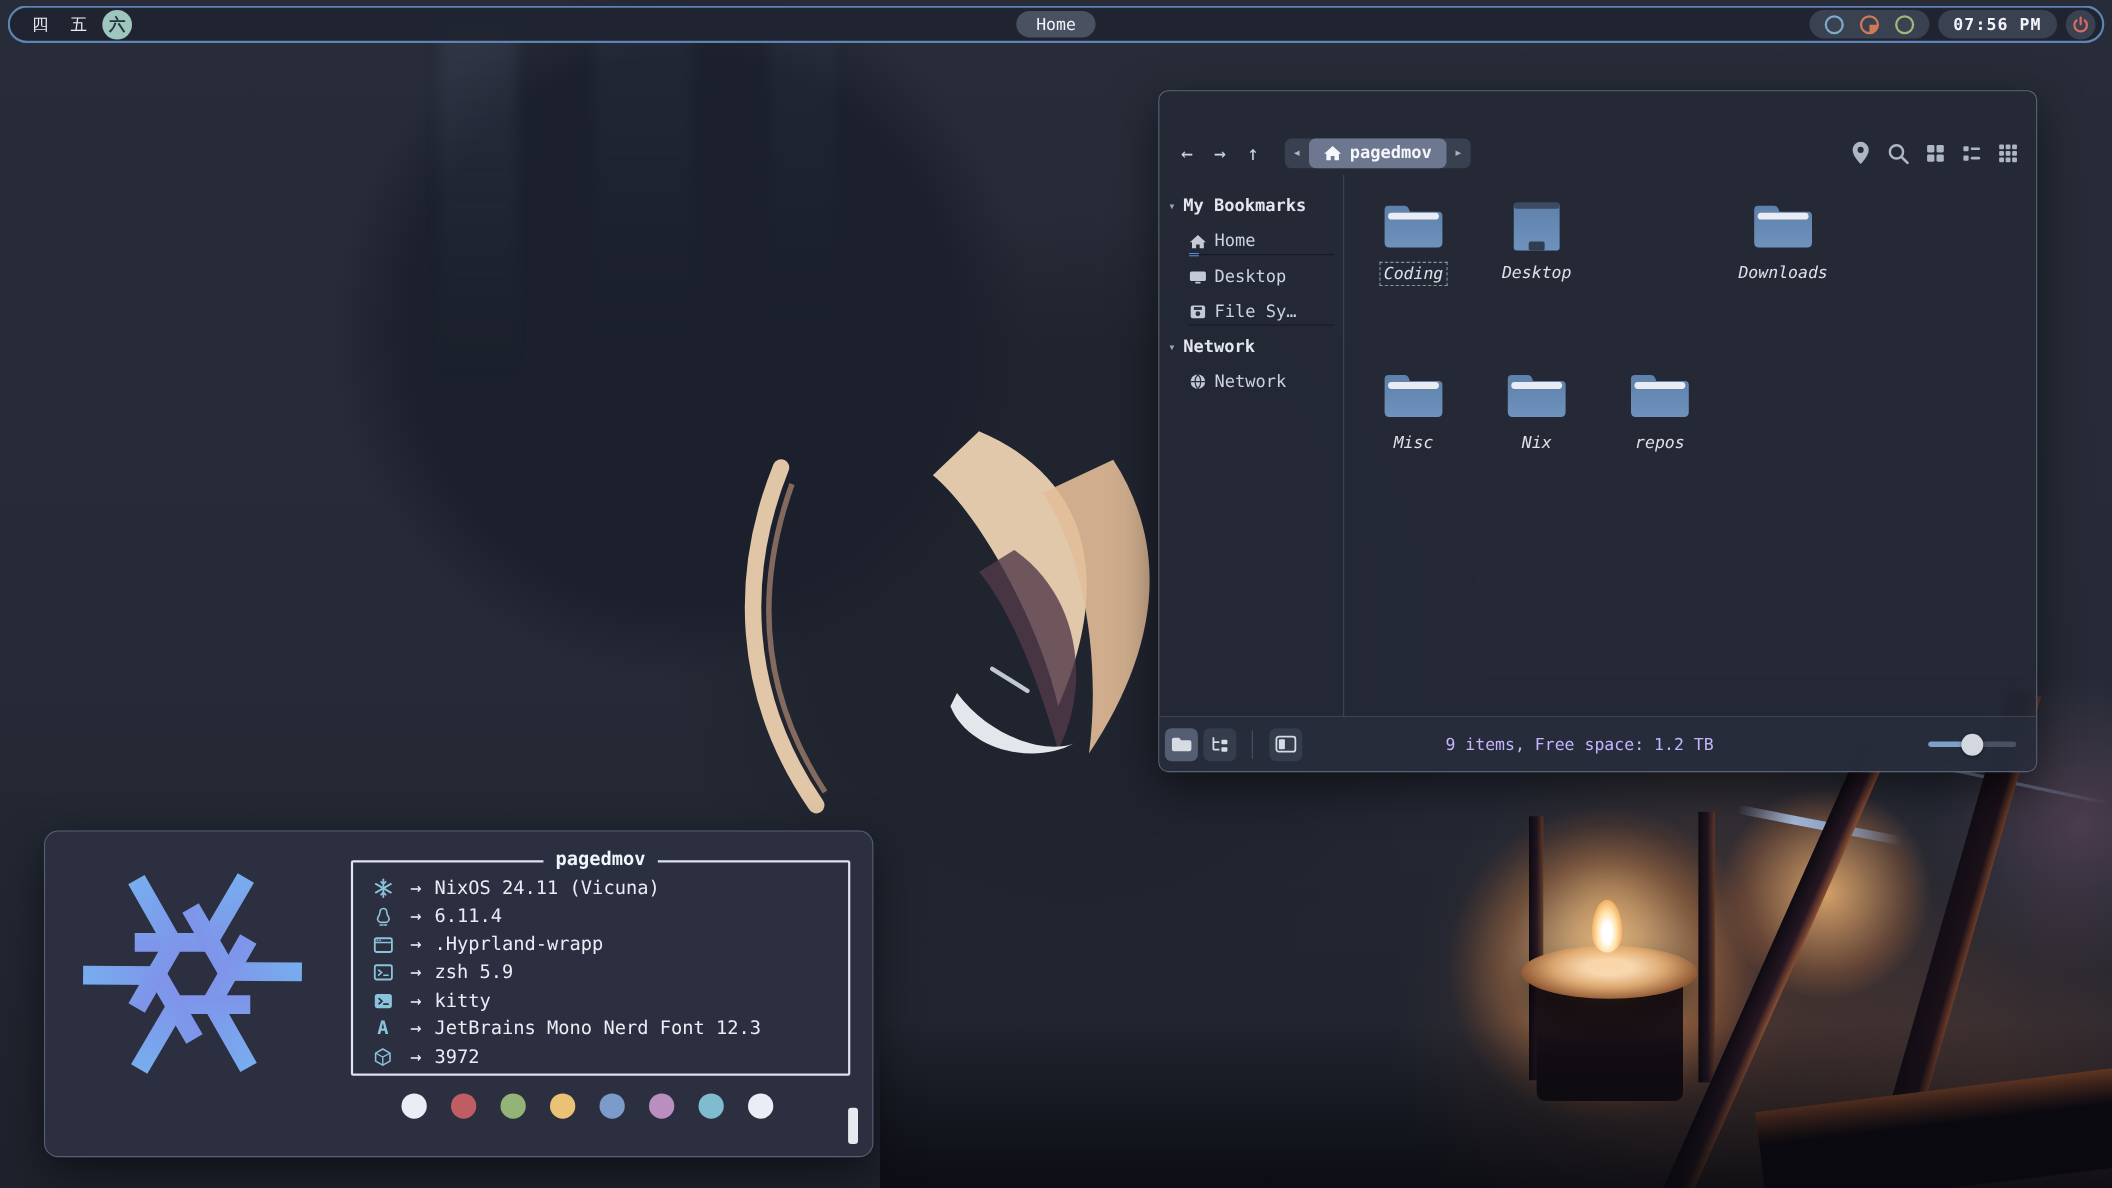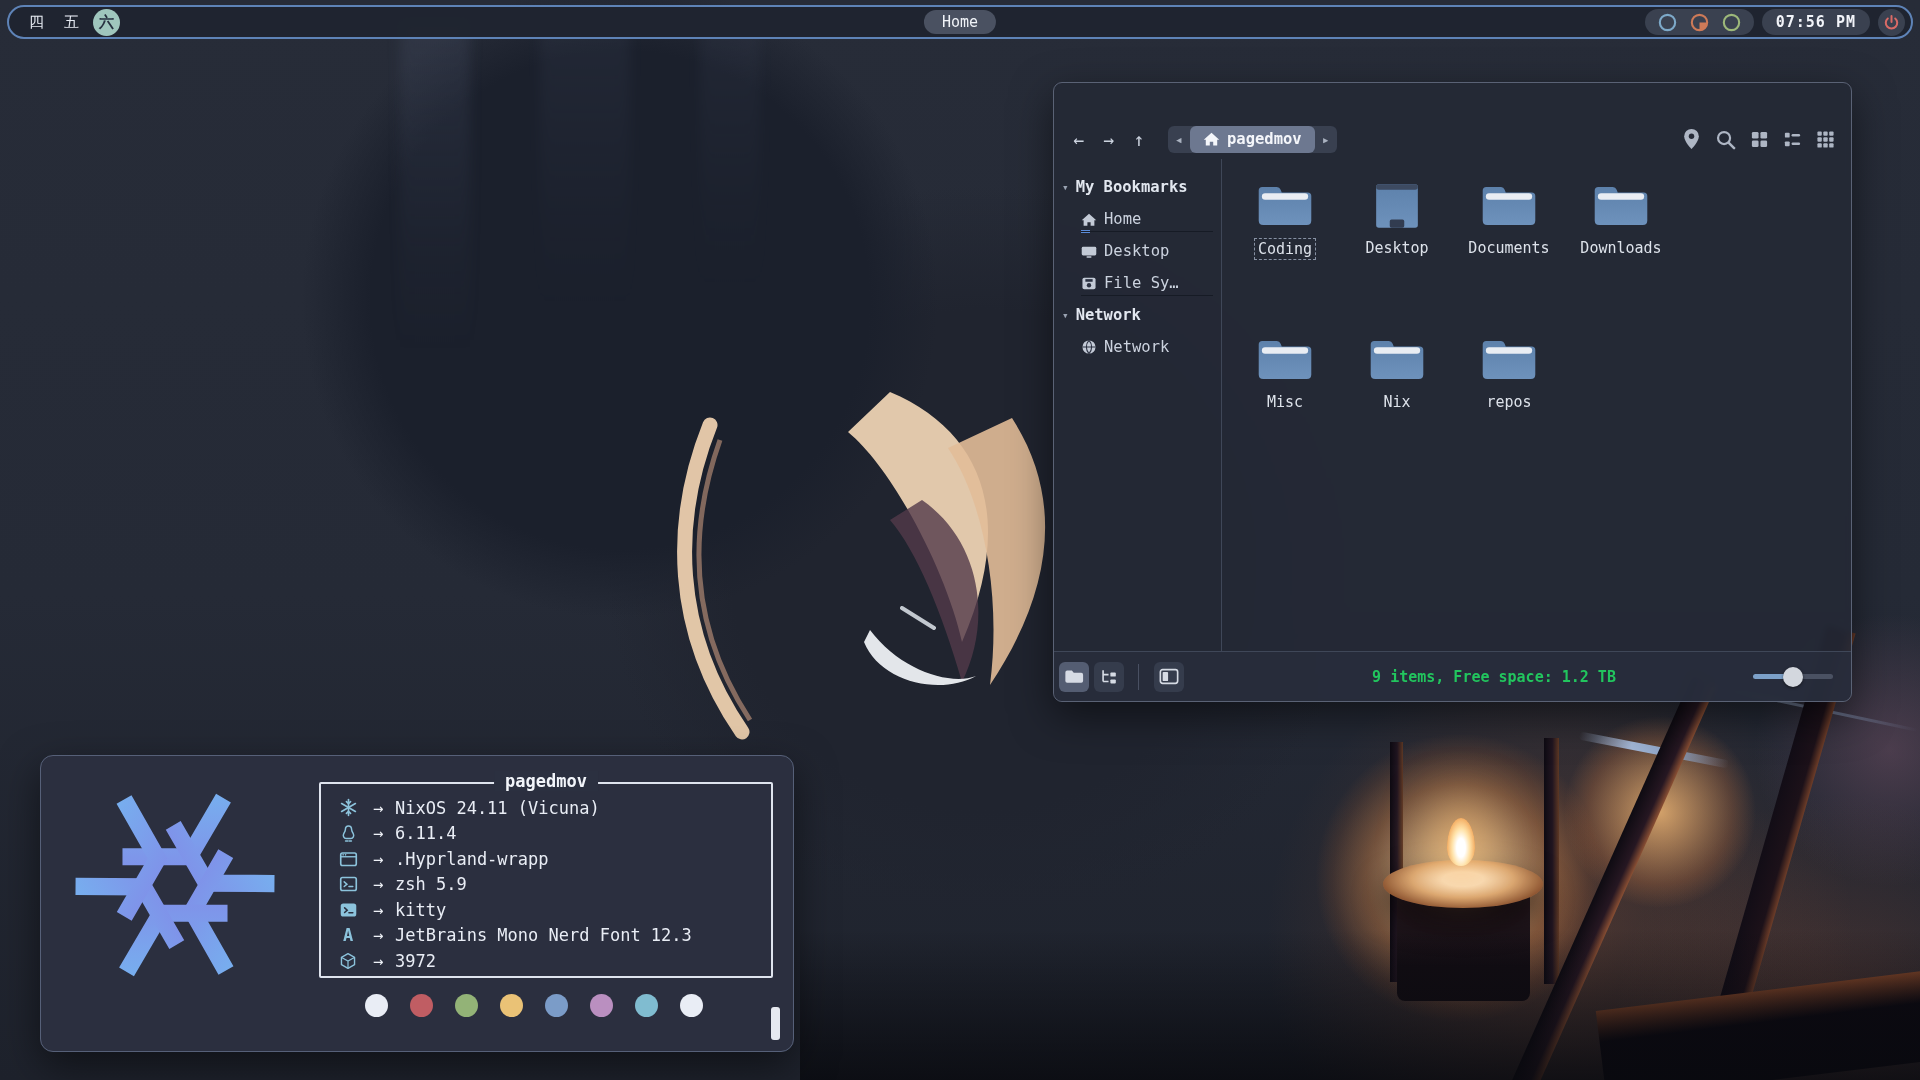--- a/index.html
+++ b/index.html
@@ -72,31 +72,31 @@
     padding-top:12px; font-size:15.5px; }
   .sgroup { display:flex; align-items:center; gap:7px; height:32px; padding-left:8px; color:#e2e7ef; font-weight:bold; }
   .sgroup .caret { font-size:11px; color:#9aa3b2; }
   .srow { display:flex; align-items:center; gap:7px; height:32px; padding-left:27px; color:#ccd3df; position:relative; }
   .srow .sicon { color:#c3cad6; display:flex; }
   .srow.current::after { content:""; position:absolute; left:27px; right:8px; bottom:3px; height:1px; background:#161b25; }
   .srow.current::before { content:""; position:absolute; left:27px; bottom:2px; width:9px; height:3px; background:#5b8bd8; }
   .srow.lined::after { content:""; position:absolute; left:27px; right:8px; bottom:3px; height:1px; background:#161b25; }
   .cell { position:absolute; width:108px; text-align:center; cursor:default; }
   .cell .bigicon { display:block; margin:0 auto; }
-  .flabel { margin-top:7px; font-size:15px; color:#dde2ea; line-height:1.35; }
+  .flabel { margin-top:7px; font-size:15px; color:#dde2ea; line-height:1.35;font-style:italic; }
   .flabel .inner { display:inline-block; padding:0 3px; }
   .cell.selected .inner { border:1px dashed #8791a3; }
   .wrapname .inner { width:92px; word-break:break-all; }
   .fm-status { position:absolute; left:0; right:0; bottom:0; height:50px; border-top:1px solid #3f4758;
     background:rgba(41,47,61,.75); border-radius:0 0 9px 9px; display:flex; align-items:center; }
   .st-btn { width:30px; height:30px; border-radius:6px; display:flex; align-items:center; justify-content:center;
     color:#d6dbe4; background:#353c4c; margin-left:5px; }
   .st-btn.active { background:#545d72; }
   .st-sep { width:1px; height:26px; background:#495062; margin:0 10px 0 14px; }
-  .st-text { position:absolute; left:260px; width:360px; text-align:center; font-size:15px; color:#22c55e;font-weight:bold; }
+  .st-text { position:absolute; left:260px; width:360px; font-size:15px; color:#c4b5fd; }
   .zoomer { position:absolute; right:18px; width:80px; height:5px; border-radius:3px;
     background:linear-gradient(90deg,#7ca0c8 0 50%, #4a5162 50%); }
   .zoomer .knob { position:absolute; left:50%; top:50%; transform:translate(-50%,-50%);
     width:20px; height:20px; border-radius:50%; background:#d3d7de; box-shadow:0 1px 3px rgba(0,0,0,.5); }
 
   
   #term { position:absolute; left:40px; top:755px; width:754px; height:297px; z-index:20;
     background:rgba(43,48,64,.97); border:1.5px solid #566078; border-radius:13px;
     box-shadow:0 14px 40px rgba(0,0,0,.5); color:#e9edf5; font-size:17px; }
   .nix-logo { position:absolute; left:33px; top:28px; }
@@ -390,26 +390,20 @@
             <use href="#sym-folder"></use>
           </svg>
         <div class="flabel"><span class="inner">Coding</span></div>
       </div>
       <div class="cell" style="left:289px;top:22px">
         <svg class="bigicon" width="58" height="50">
             <use href="#sym-desktopbig"></use>
           </svg>
         <div class="flabel"><span class="inner">Desktop</span></div>
       </div>
-      <div class="cell" style="left:401px;top:22px">
-        <svg class="bigicon" width="58" height="50">
-            <use href="#sym-folder"></use>
-          </svg>
-        <div class="flabel"><span class="inner">Documents</span></div>
-      </div>
       <div class="cell" style="left:513px;top:22px">
         <svg class="bigicon" width="58" height="50">
             <use href="#sym-folder"></use>
           </svg>
         <div class="flabel"><span class="inner">Downloads</span></div>
       </div>
 
       <div class="cell" style="left:177px;top:176px">
         <svg class="bigicon" width="58" height="50">
             <use href="#sym-folder"></use>

